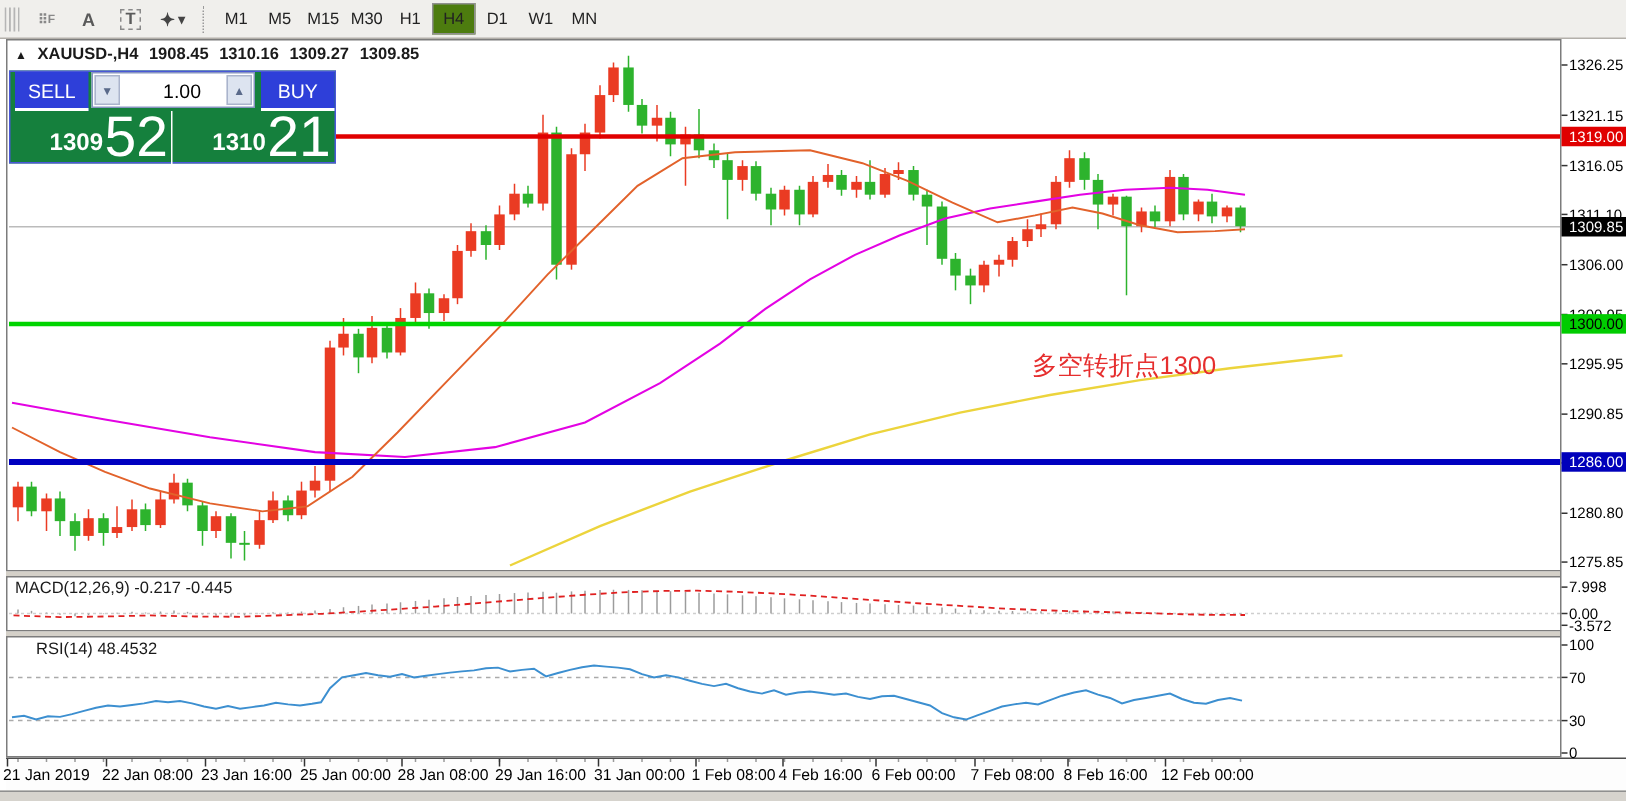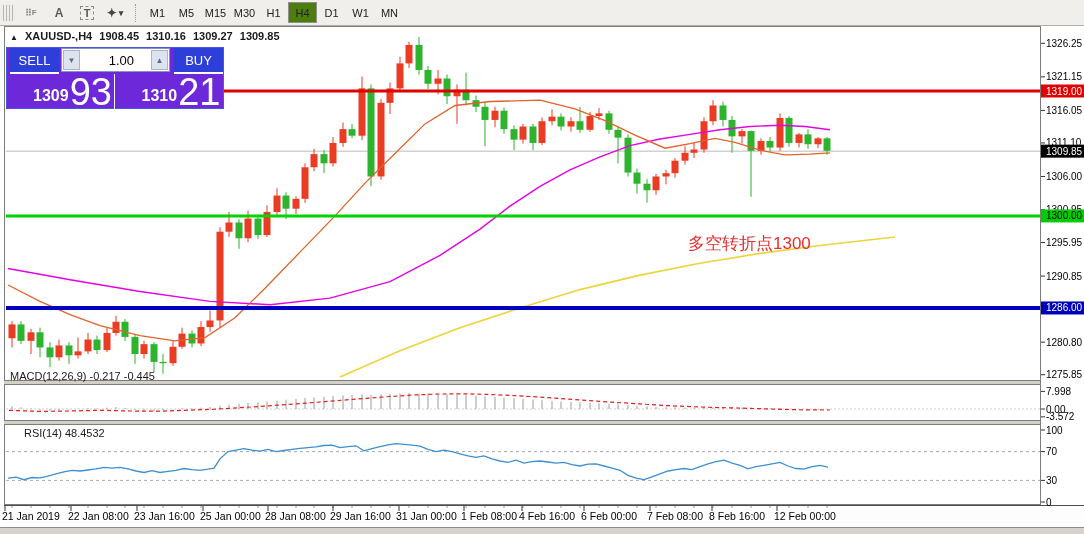--- a/index.html
+++ b/index.html
@@ -29,21 +29,21 @@
   #timeAxis{left:4px;top:505px;width:1080px;height:22px;position:absolute;background:#fdfdfd;
             border-top:1px solid #4d4d4d;}
   #bottomStrip{left:0;top:527px;width:1084px;height:7px;position:absolute;background:#d6d3cd;
                border-top:1px solid #8f8f8f;}
   .sepBand{position:absolute;left:4px;width:1080px;height:3px;background:#d4d0c8;}
   
   .chartTitle{position:absolute;left:10px;top:30px;font-size:11px;font-weight:bold;color:#1a1a1a;z-index:7;}
   .chartTitle span{margin-right:4px;}
   .indLabel{position:absolute;font-size:11px;color:#1a1a1a;z-index:7;}
   
-  .quote{position:absolute;left:6px;top:47px;width:218px;height:62px;background:#6d28d9;
+  .quote{position:absolute;left:6px;top:47px;width:218px;height:62px;background:#15803d;
          border:1px solid #4a57d8;box-sizing:border-box;z-index:10;color:#fff;}
   .qrow{position:absolute;left:0;top:0;width:100%;height:26px;display:flex;}
   .qbtn{width:49px;height:24px;background:#2e3fd9;border-bottom:2px solid #ffffff;
         display:flex;align-items:center;justify-content:center;font-size:13px;color:#fff;
         margin-left:3px;}
   .qbtn.buy{margin-left:2px;}
   .stepper{flex:1;height:24px;margin:0 2px;background:#fff;border:1px solid #8795c0;
            box-sizing:border-box;display:flex;align-items:center;}
   .stepbtn{width:17px;height:20px;margin:1px;background:#dde4f0;border:1px solid #aab4cc;
            box-sizing:border-box;color:#5a6a8a;font-size:8px;display:flex;align-items:center;justify-content:center;}
@@ -91,37 +91,37 @@
 
   <div class="chartTitle">
     <span style="font-size:8px;">▲</span>
     <span>XAUUSD-,H4</span>
     <span>1908.45</span>
     <span>1310.16</span>
     <span>1309.27</span>
     <span>1309.85</span>
   </div>
 
-  <div class="indLabel" style="left:10px;top:370px;">MACD(12,26,9) -0.217 -0.445</div>
+  <div class="indLabel" style="left:10px;top:386px;">MACD(12,26,9) -0.217 -0.445</div>
   <div class="indLabel" style="left:10px;top:427px;padding-left:14px;">RSI(14) 48.4532</div>
 
   <div class="quote">
     <div class="qrow">
       <div class="qbtn">SELL</div>
       <div class="stepper">
         <div class="stepbtn">▼</div>
         <div class="stepval">1.00</div>
         <div class="stepbtn">▲</div>
       </div>
       <div class="qbtn buy">BUY</div>
     </div>
     <div class="qprices">
       <div class="qhalf left">
         <span class="qsmall">1309</span>
-        <span class="qbig">93</span>
+        <span class="qbig">52</span>
       </div>
       <div class="qhalf">
         <span class="qsmall">1310</span>
         <span class="qbig">21</span>
       </div>
     </div>
   </div>
 
   <svg id="chart-svg" width="1084" height="534">
       <defs>

